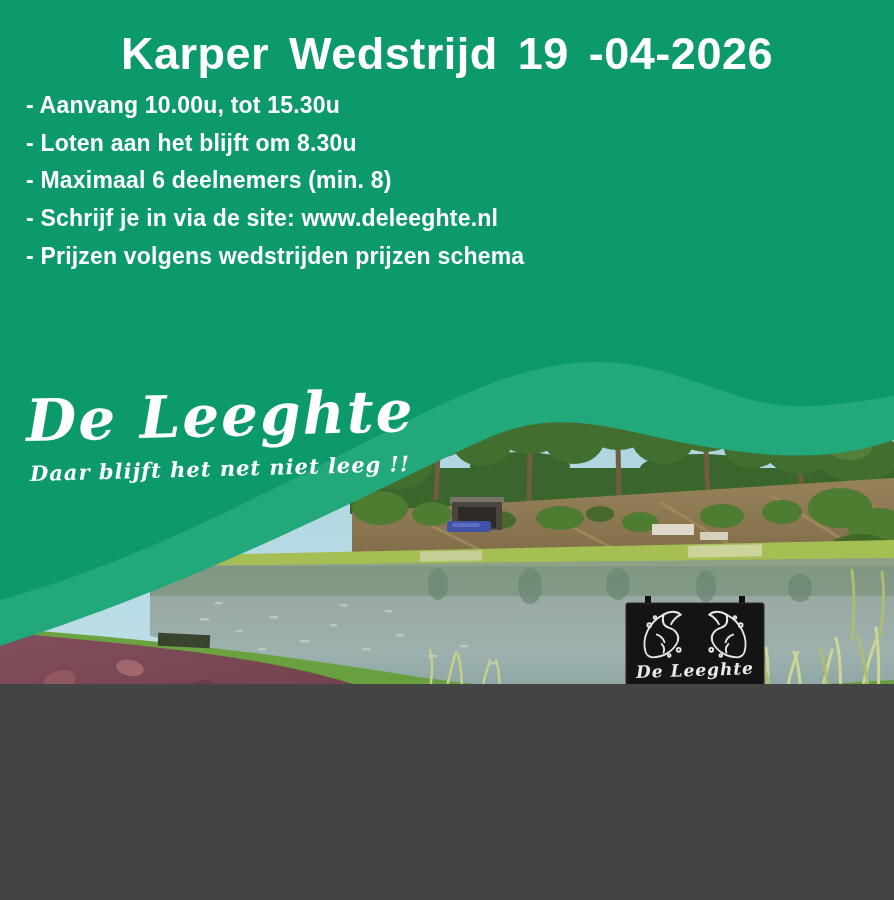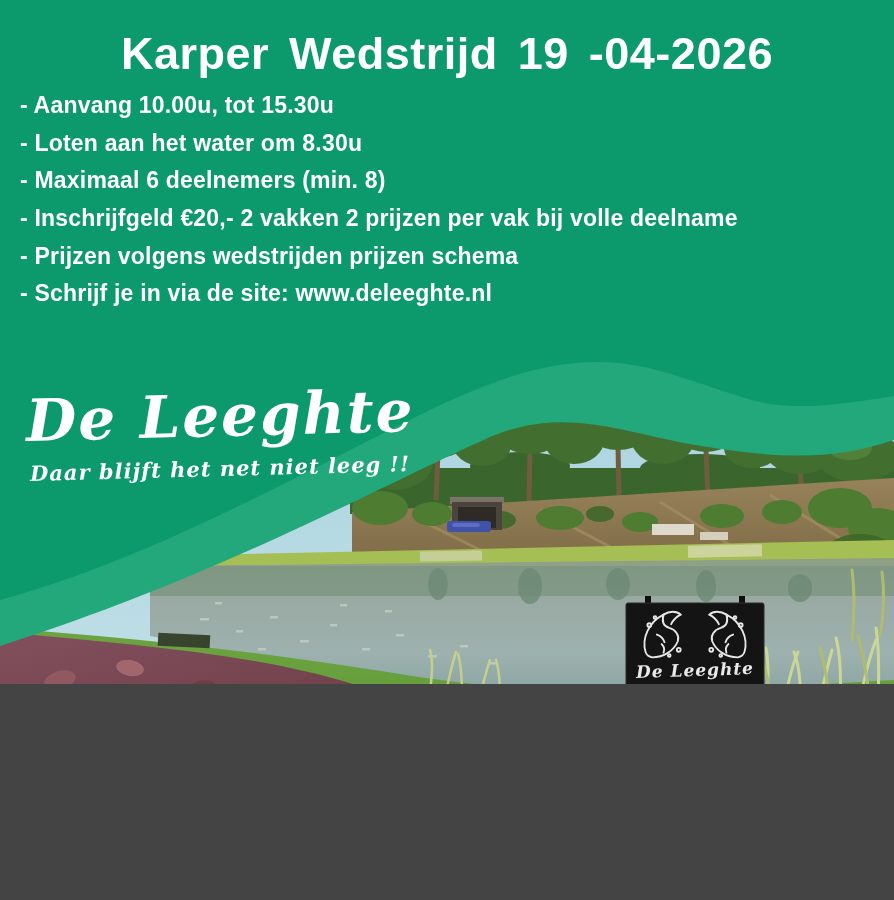--- a/index.html
+++ b/index.html
@@ -7,21 +7,21 @@
   .poster{
     position:relative;width:894px;height:684px;overflow:hidden;
     background:#8b5cf6;margin:0 auto;
   }
   .scene{position:absolute;left:0;top:0;width:894px;height:900px;}
   .title{
     position:absolute;left:0;right:0;top:28px;text-align:center;
     color:#fff;font-size:45px;font-weight:800;letter-spacing:.5px;word-spacing:7px;
   }
   .bullets{
-    position:absolute;left:20px;top:87px;right:10px;
+    position:absolute;left:26px;top:87px;right:10px;
     color:#fff;font-size:23px;font-weight:700;letter-spacing:.2px;
   }
   .bullets .b{height:37.7px;line-height:37.7px;white-space:nowrap;}
   .brand-name{
     position:absolute;left:26px;top:382px;
     color:#fff;font-family:"DejaVu Serif",serif;font-style:italic;font-weight:700;
     font-size:58px;transform:rotate(-1.5deg);letter-spacing:2px;
   }
   .brand-tagline{
     position:absolute;left:30px;top:456px;
@@ -293,24 +293,23 @@
       <circle cx="74" cy="92" r="8" fill="#fdf8ec" stroke="#d8493e" stroke-width="3.2"></circle>
 
       <path d="M31,72 q-10,3 -8,13 q2,9 13,7 q6,-2 6,-8" fill="none" stroke="#d8493e" stroke-width="2.6" stroke-linecap="round"></path>
     </g>
   </svg>
 
   <div class="title">Karper Wedstrijd 19 -04-2026</div>
 
   <div class="bullets">
     <div class="b">- Aanvang 10.00u, tot 15.30u</div>
-    <div class="b">- Loten aan het water om 8.30u</div>
+    <div class="b">- Loten aan het blijft om 8.30u</div>
     <div class="b">- Maximaal  6 deelnemers (min. 8)</div>
-    <div class="b">- Inschrijfgeld €20,- 2 vakken 2 prijzen per vak bij volle deelname</div>
+    <div class="b">- Schrijf je in via de site: www.deleeghte.nl</div>
     <div class="b">- Prijzen volgens wedstrijden prijzen schema</div>
-    <div class="b">- Schrijf je in via de site: www.deleeghte.nl</div>
   </div>
 
   <div class="brand-name">De Leeghte</div>
   <div class="brand-tagline">Daar blijft het net niet leeg !!</div>
 
   <div class="sign-label">De Leeghte</div>
 </div>
 
 </body></html>

